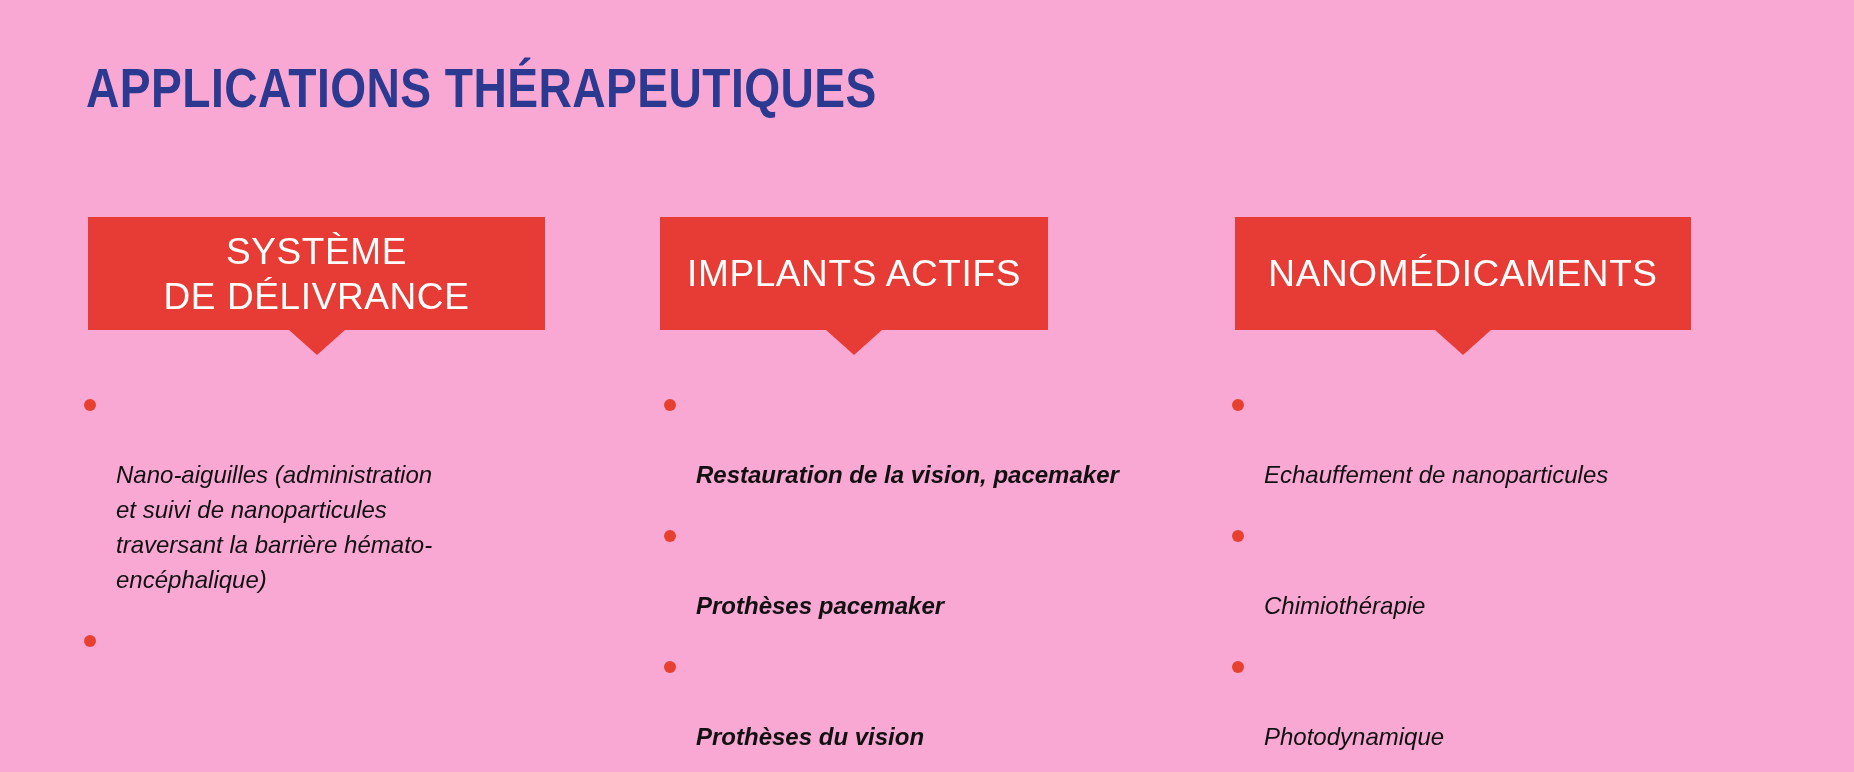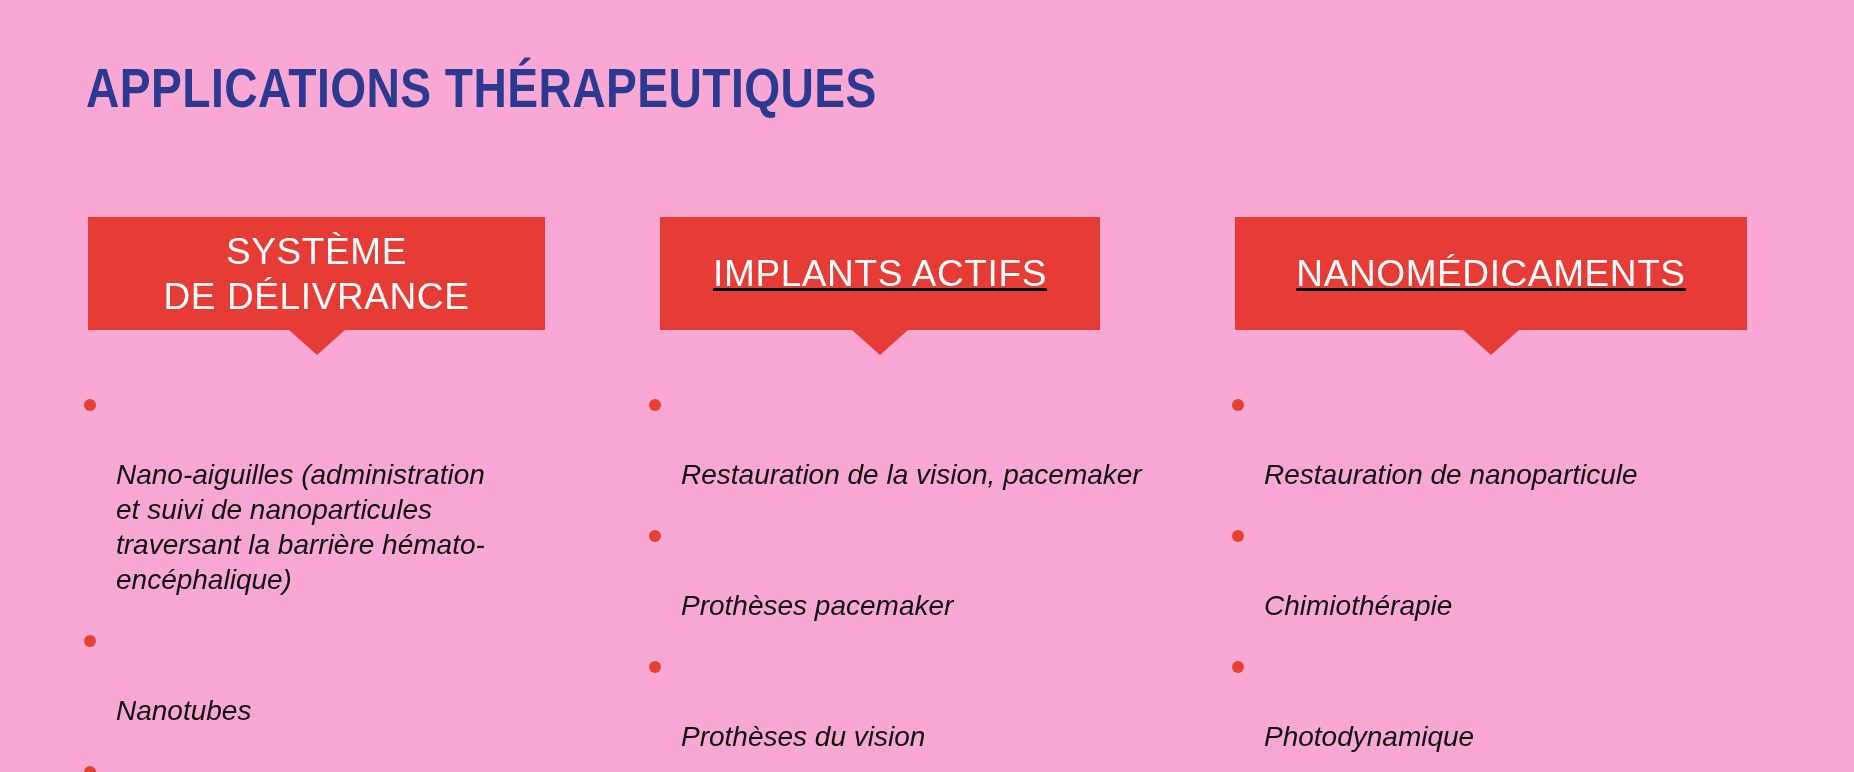--- a/index.html
+++ b/index.html
@@ -37,22 +37,22 @@
     transform-origin: left center;
     white-space: nowrap;
   }
 
   
   .column {
     position: absolute;
     top: 217px;
   }
   .col-1 { left: 88px;   width: 457px; }
-  .col-2 { left: 660px;  width: 440px; text-decoration: underline; }
-  .col-3 { left: 1235px; width: 512px; text-decoration: underline; }
+  .col-2 { left: 660px;  width: 388px; }
+  .col-3 { left: 1235px; width: 456px; }
 
   
   .banner-wrap {
     position: relative;
     width: 100%;
   }
   .banner {
     position: relative;
     width: 100%;
     background: #E63C35;
@@ -89,30 +89,30 @@
 
   
   .bullet-list {
     position: absolute;
     top: 387px;
     margin: 0;
     padding: 0;
     list-style: none;
   }
   .list-1 { left: 80px;   width: 520px; }
-  .list-2 { left: 645px;  width: 560px; }
+  .list-2 { left: 660px;  width: 560px; font-weight: bold; }
   .list-3 { left: 1228px; width: 560px; }
 
   .bullet-item {
     position: relative;
     padding-left: 36px;
     margin-bottom: 26px;
     font-family: "Liberation Sans", sans-serif;
     font-style: italic;
-    font-size: 28px;
+    font-size: 24px;
     line-height: 35px;
     color: #111111;
     white-space: pre-line;
   }
   .bullet-item:last-child { margin-bottom: 0; }
 
   .bullet-dot {
     position: absolute;
     left: 4px;
     top: 12px;
@@ -142,24 +142,20 @@
   <ul class="bullet-list list-1">
     <li class="bullet-item">
       <span class="bullet-dot"></span>
       <span>Nano-aiguilles (administration
 et suivi de nanoparticules
 traversant la barrière hémato-
 encéphalique)</span>
     </li>
     <li class="bullet-item">
       <span class="bullet-dot"></span>
-      <span>Nanotubes</span>
-    </li>
-    <li class="bullet-item">
-      <span class="bullet-dot"></span>
       
     </li>
   </ul>
 
   <div class="column col-2">
     <div class="banner-wrap">
       <div class="banner banner-h1">
         <span class="banner-text">IMPLANTS ACTIFS</span>
       </div>
       <div class="banner-tail"></div>
@@ -187,21 +183,21 @@
       <div class="banner banner-h1">
         <span class="banner-text">NANOMÉDICAMENTS</span>
       </div>
       <div class="banner-tail"></div>
     </div>
   </div>
 
   <ul class="bullet-list list-3">
     <li class="bullet-item">
       <span class="bullet-dot"></span>
-      <span>Restauration de nanoparticule</span>
+      <span>Echauffement de nanoparticules</span>
     </li>
     <li class="bullet-item">
       <span class="bullet-dot"></span>
       <span>Chimiothérapie</span>
     </li>
     <li class="bullet-item">
       <span class="bullet-dot"></span>
       <span>Photodynamique</span>
     </li>
 

